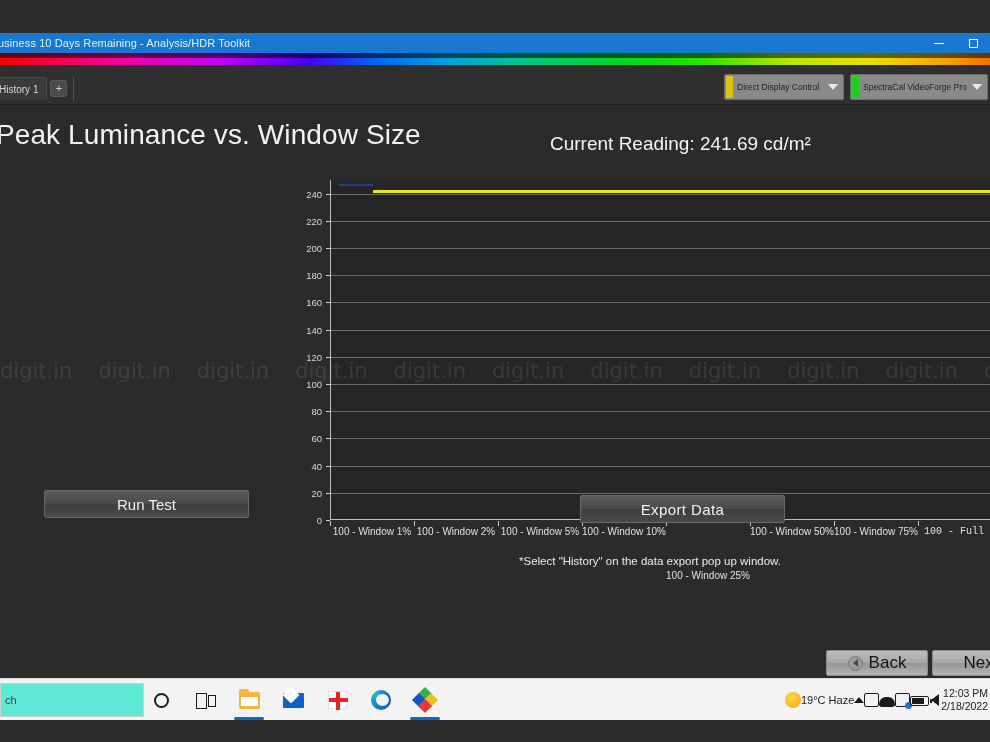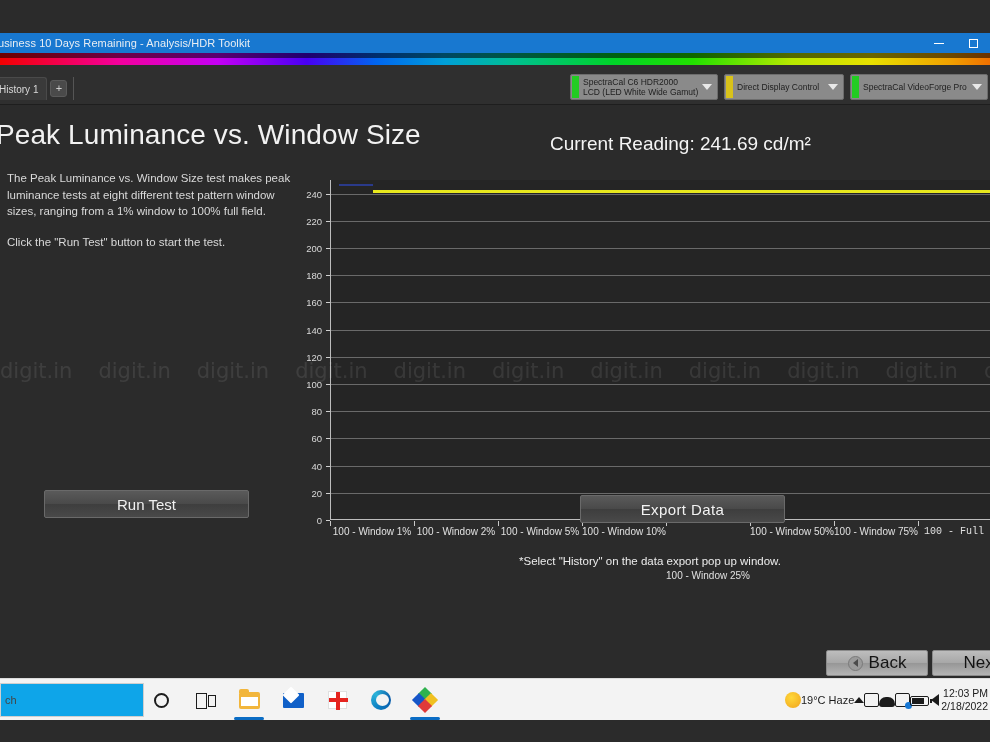--- a/index.html
+++ b/index.html
@@ -268,21 +268,21 @@
   
   .taskbar {
     position: absolute; left: 0; top: 678px;
     width: 990px; height: 42px;
     background: #f3f3f3;
     border-top: 1px solid #dcdcdc;
   }
   .search-box {
     position: absolute; left: 0; top: 4px;
     width: 144px; height: 34px;
-    background: #0ea5e9;
+    background: #5eead4;
     border: 1px solid #cfcfcf;
     display: flex; align-items: center;
   }
   .search-box .txt { font-size: 11px; color: #444; margin-left: 4px; }
   .tb-icons {
     position: absolute; left: 150px; top: 0;
     height: 42px; display: flex; align-items: center; gap: 22px;
   }
   .tbi { width: 22px; height: 22px; display: flex; align-items: center; justify-content: center; position: relative; }
   .tbi .ring { width: 15px; height: 15px; border: 2px solid #1c1c1c; border-radius: 50%; }
@@ -427,61 +427,47 @@
   <div class="toolbar">
     <div class="tabrow">
       <div class="tab">
         <span>History 1</span>
       </div>
       <div class="tab-add">+</div>
       <div class="tab-sep"></div>
     </div>
 
     <div class="devices">
-      <div class="device dev1">
+
+      <div class="device dev3 amber">
         <div class="statusbar"></div>
         <div class="dev-text">
-          <span>SpectraCal C6 HDR2000</span>
-          <span>LCD (LED White Wide Gamut)</span>
+          <span>Direct Display Control</span>
         </div>
         <div class="dev-arrow">
             <span class="arrow-down"></span>
           </div>
       </div>
 
-      <div class="device dev3 amber">
+      <div class="device dev2">
         <div class="statusbar"></div>
         <div class="dev-text">
-          <span>Direct Display Control</span>
+          <span>SpectraCal VideoForge Pro</span>
         </div>
         <div class="dev-arrow">
             <span class="arrow-down"></span>
           </div>
       </div>
-
-      <div class="device dev2">
-        <div class="statusbar"></div>
-        <div class="dev-text">
-          <span>SpectraCal VideoForge Pro</span>
-        </div>
-        <div class="dev-arrow">
-            <span class="arrow-down"></span>
-          </div>
-      </div>
     </div>
   </div>
 
   <div class="content">
 
     <div class="page-title">Peak Luminance vs. Window Size</div>
 
-    <div class="desc">
-      <p>The Peak Luminance vs. Window Size test makes peak luminance tests at eight different test pattern window sizes, ranging from a 1% window to 100% full field.</p>
-      <p>Click the "Run Test" button to start the test.</p>
-    </div>
 
     <div class="run-test">Run Test</div>
 
     <div class="reading">Current Reading: 241.69 cd/m²</div>
 
     <div class="chart">
       <div class="plot" id="plot">
           <div class="gridline" style="top: 312.8px;"></div>
           <div class="gridline" style="top: 285.6px;"></div>
           <div class="gridline" style="top: 258.4px;"></div>

